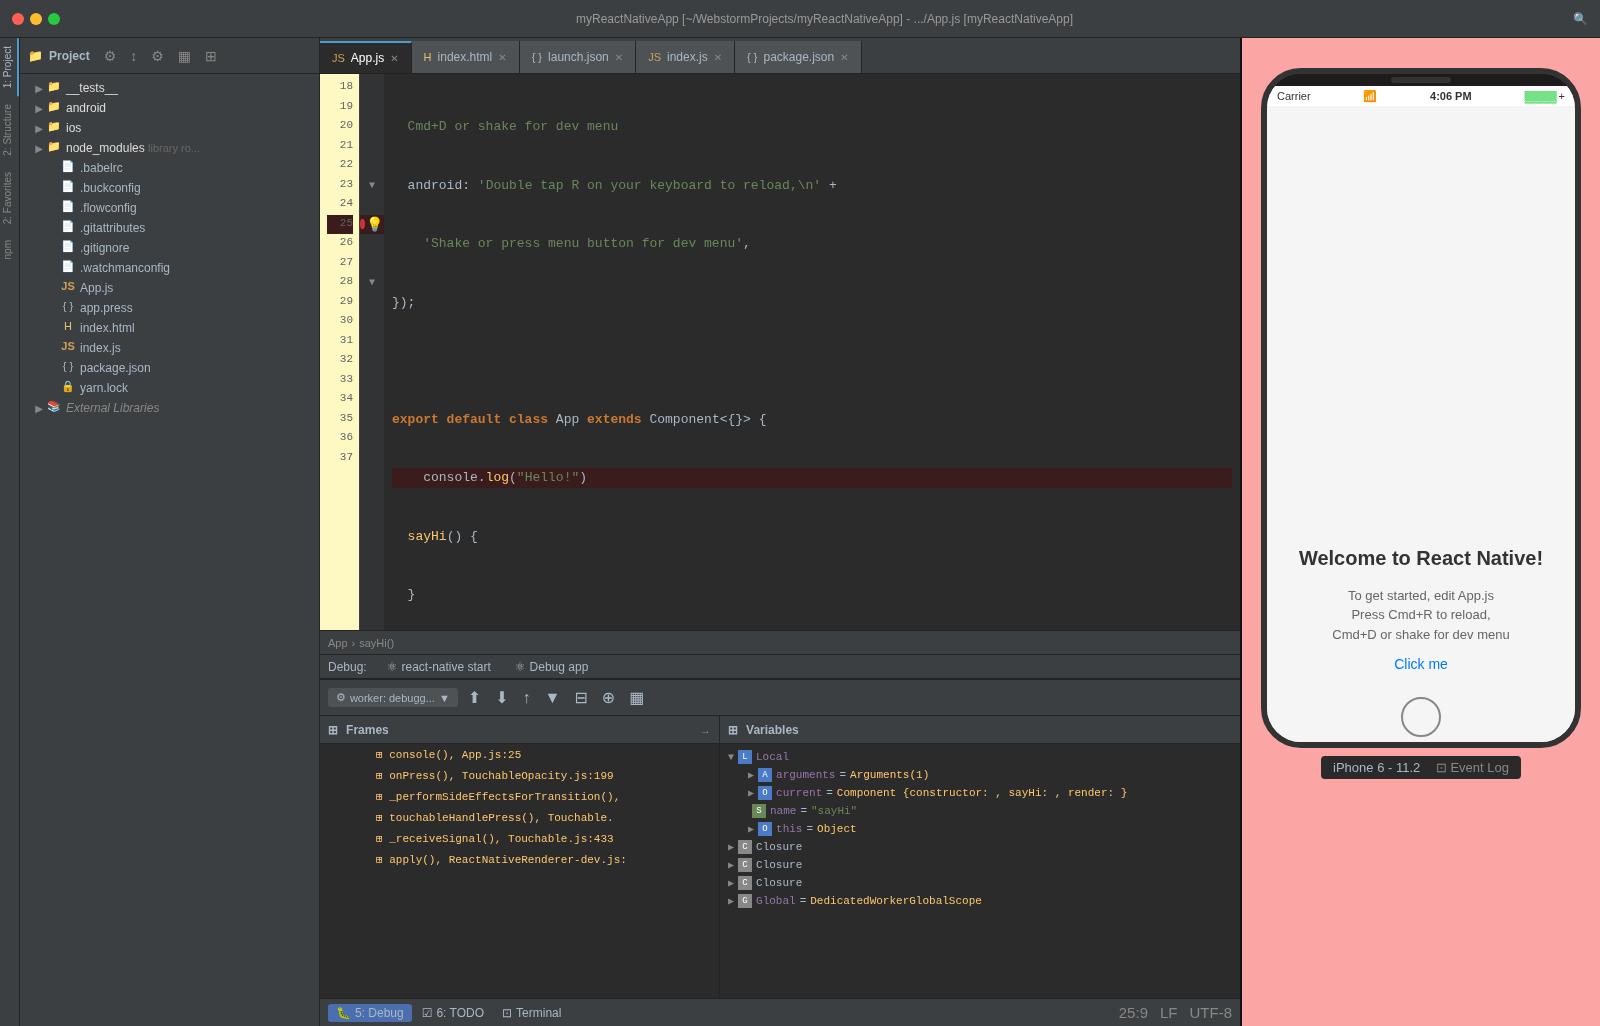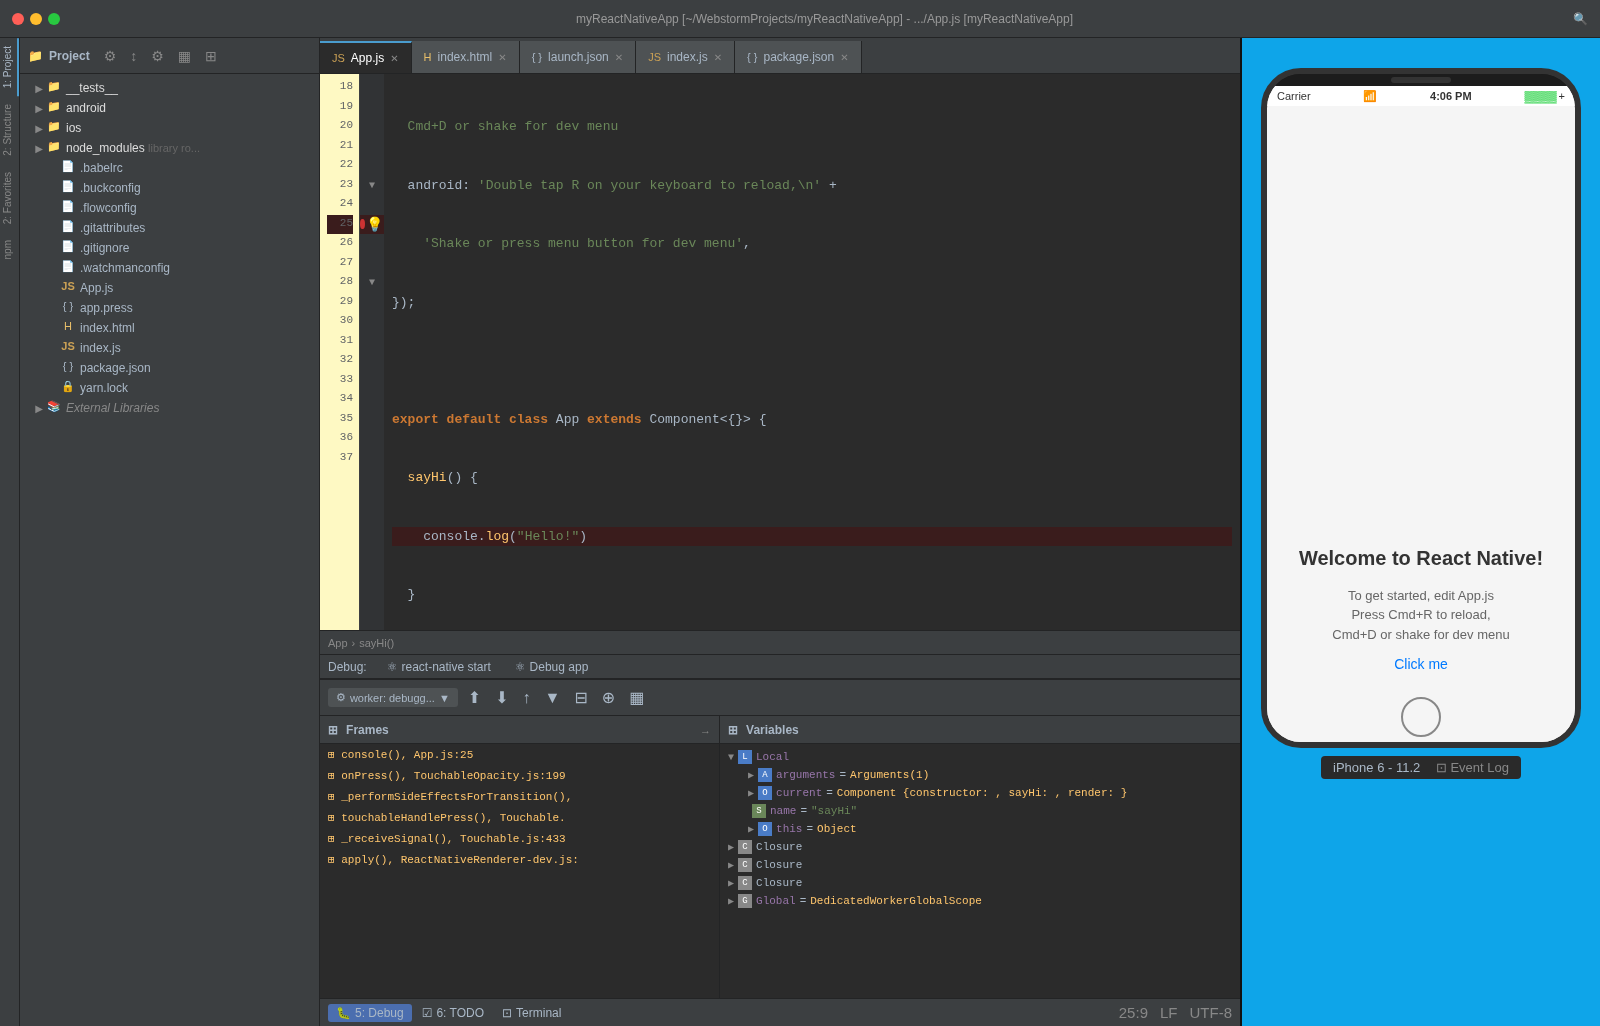--- a/index.html
+++ b/index.html
@@ -88,42 +88,42 @@
     .debug-tool-btn { color: #a9b7c6; cursor: pointer; padding: 4px; font-size: 16px; }
 
     #debug-content { flex: 1; display: flex; overflow: hidden; }
 
     
     #frames-panel { width: 400px; border-right: 1px solid #232425; display: flex; flex-direction: column; }
     #frames-header { height: 28px; background: #3c3f41; display: flex; align-items: center; padding: 0 8px; gap: 8px; border-bottom: 1px solid #232425; font-size: 12px; font-weight: bold; color: #a9b7c6; }
     #frames-content { flex: 1; overflow-y: auto; }
     .frame-item { padding: 4px 8px; cursor: pointer; font-size: 11px; font-family: 'Courier New', monospace; }
     .frame-item.selected { background: #4b6eaf; }
-    .frame-fn { color: #ffc66d; }
+    .frame-fn { color: #ffc66d; margin-left: 48px; }
 
     
     #variables-panel { flex: 1; display: flex; flex-direction: column; }
     #variables-header { height: 28px; background: #3c3f41; display: flex; align-items: center; padding: 0 8px; gap: 8px; border-bottom: 1px solid #232425; font-size: 12px; font-weight: bold; color: #a9b7c6; }
     #variables-content { flex: 1; overflow-y: auto; padding: 4px 0; }
     .var-item { display: flex; align-items: center; padding: 2px 8px; font-size: 11px; font-family: 'Courier New', monospace; cursor: pointer; }
     .var-arrow { margin-right: 4px; color: #888; font-size: 10px; cursor: pointer; }
     .var-name { color: #9876aa; margin-right: 4px; }
     .var-eq { color: #a9b7c6; margin-right: 4px; }
     .var-val { color: #6a8759; }
     .var-val-obj { color: #ffc66d; }
     .var-icon { width: 14px; height: 14px; background: #4a7cc7; display: inline-block; margin-right: 4px; font-size: 9px; color: white; text-align: center; line-height: 14px; }
 
     
     #worker-selector { display: flex; align-items: center; gap: 4px; background: #4e5254; padding: 3px 8px; border-radius: 3px; cursor: pointer; font-size: 11px; }
     #debug-process-bar { height: 24px; background: #3c3f41; display: flex; align-items: center; padding: 0 8px; gap: 8px; border-top: 1px solid #232425; font-size: 12px; }
     .proc-btn { display: flex; align-items: center; gap: 4px; padding: 2px 8px; cursor: pointer; color: #a9b7c6; }
     .proc-btn.active { background: #4b6eaf; border-radius: 3px; }
 
     
-    #simulator { width: 360px; background: #0ea5e9; border-left: 2px solid #111; display: flex; flex-direction: column; align-items: center; padding: 10px; }
+    #simulator { width: 360px; background: #fca5a5; border-left: 2px solid #111; display: flex; flex-direction: column; align-items: center; padding: 10px; }
     #phone-frame { width: 320px; background: #1c1c1c; border-radius: 40px; border: 6px solid #333; position: relative; overflow: hidden; display: flex; flex-direction: column; flex: 1; max-height: 680px; margin-top: 20px; }
     #phone-screen { flex: 1; background: #f5f5f5; display: flex; flex-direction: column; }
     #phone-status-bar { height: 20px; background: white; display: flex; align-items: center; justify-content: space-between; padding: 0 10px; font-size: 11px; color: #333; }
     #phone-content { flex: 1; display: flex; flex-direction: column; align-items: center; justify-content: flex-end; padding: 20px; }
     .phone-title { font-size: 20px; font-weight: bold; color: #333; text-align: center; margin-bottom: 16px; }
     .phone-subtitle { font-size: 13px; color: #666; text-align: center; line-height: 1.5; }
     .phone-link { color: #007aff; text-align: center; margin-top: 12px; font-size: 14px; cursor: pointer; }
     #phone-home-bar { height: 50px; background: #f5f5f5; display: flex; align-items: center; justify-content: center; }
     .home-btn { width: 40px; height: 40px; border-radius: 50%; border: 2px solid #888; display: flex; align-items: center; justify-content: center; }
     #phone-label { color: #a9b7c6; font-size: 13px; margin-top: 8px; background: #2a2a2a; padding: 4px 12px; border-radius: 4px; }
@@ -370,22 +370,22 @@
         <div class="gutter-item"></div>
         <div class="gutter-item"></div>
       </div>
       <div id="code-content">
         <div class="code-line"><span class="str">&nbsp;&nbsp;Cmd+D or shake for dev menu</span></div>
         <div class="code-line"><span class="plain">&nbsp;&nbsp;android: </span><span class="str">'Double tap R on your keyboard to reload,\n'</span><span class="plain"> +</span></div>
         <div class="code-line"><span class="str">&nbsp;&nbsp;&nbsp;&nbsp;'Shake or press menu button for dev menu'</span><span class="plain">,</span></div>
         <div class="code-line"><span class="plain">});</span></div>
         <div class="code-line"></div>
         <div class="code-line"><span class="kw">export default class </span><span class="plain">App </span><span class="kw">extends </span><span class="plain">Component&lt;{}&gt; {</span></div>
+        <div class="code-line highlighted" style="background:#3a1c1c;"><span class="plain">&nbsp;&nbsp;&nbsp;&nbsp;console.</span><span class="fn">log</span><span class="plain">(</span><span class="str">"Hello!"</span><span class="plain">)</span></div>
         <div class="code-line"><span class="plain">&nbsp;&nbsp;</span><span class="fn">sayHi</span><span class="plain">() {</span></div>
-        <div class="code-line highlighted" style="background:#3a1c1c;"><span class="plain">&nbsp;&nbsp;&nbsp;&nbsp;console.</span><span class="fn">log</span><span class="plain">(</span><span class="str">"Hello!"</span><span class="plain">)</span></div>
         <div class="code-line"><span class="plain">&nbsp;&nbsp;}</span></div>
         
         
         
         
         
         
         
         
         

